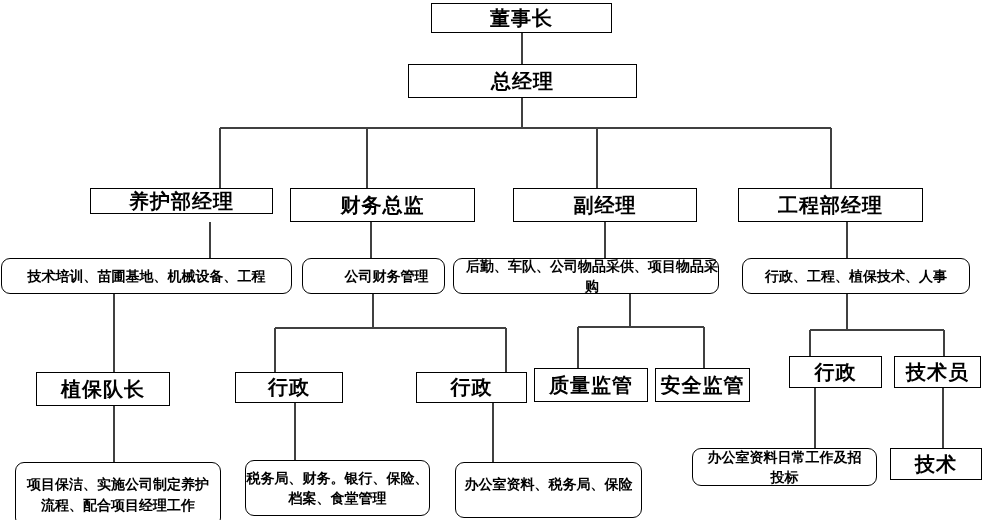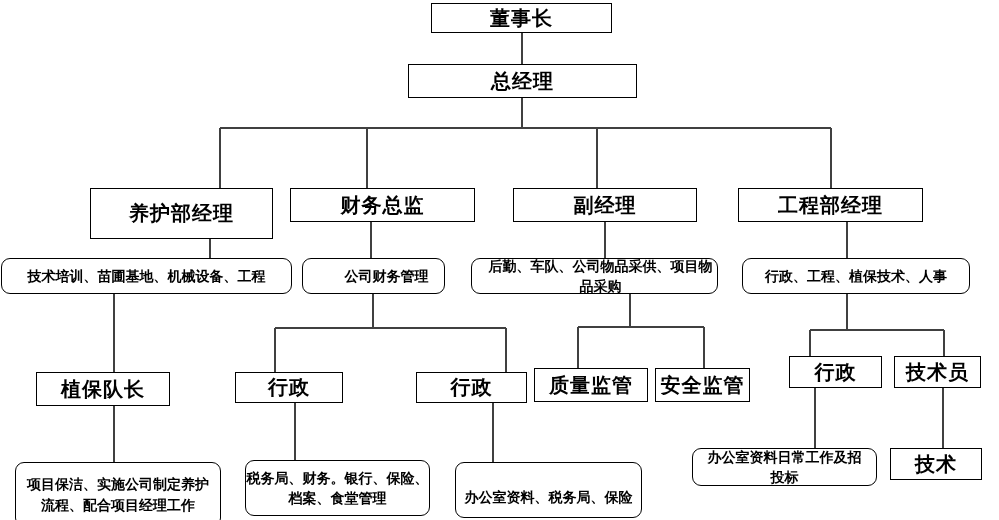--- a/index.html
+++ b/index.html
@@ -42,21 +42,21 @@
     letter-spacing: 1px;
     line-height: 1.45;
   }
   .node.small {
     font-size: 14px;
     letter-spacing: 0;
     border-radius: 9px;
   }
   .node.vtop {
     align-items: flex-start;
-    padding-top: 24px;
+    padding-top: 11px;
   }
   .node span {
     white-space: pre-line;
     display: block;
   }
 </style>
 </head>
 <body>
 
 <div class="stage">
@@ -91,39 +91,39 @@
       <line x1="815" y1="388" x2="815" y2="448"></line>
       <line x1="943" y1="388" x2="943" y2="448"></line>
     </svg>
 
 <div class="node" style="left: 431px; top: 3px; width: 181px; height: 30px;">
       <span>董事长</span>
     </div>
     <div class="node" style="left: 408px; top: 64px; width: 229px; height: 34px;">
       <span>总经理</span>
     </div>
-    <div class="node" style="left: 90px; top: 188px; width: 183px; height: 51px;">
+    <div class="node" style="left: 90px; top: 188px; width: 183px; height: 26px;">
       <span>养护部经理</span>
     </div>
     <div class="node" style="left: 290px; top: 188px; width: 185px; height: 34px;">
       <span>财务总监</span>
     </div>
     <div class="node" style="left: 513px; top: 188px; width: 184px; height: 34px;">
       <span>副经理</span>
     </div>
     <div class="node" style="left: 738px; top: 188px; width: 185px; height: 34px;">
       <span>工程部经理</span>
     </div>
     <div class="node small" style="left: 1px; top: 258px; width: 291px; height: 36px;">
       <span>技术培训、苗圃基地、机械设备、工程</span>
     </div>
     <div class="node small" style="left: 302px; top: 258px; width: 143px; height: 36px; padding-left: 26px;">
       <span>公司财务管理</span>
     </div>
-    <div class="node small" style="left: 471px; top: 258px; width: 247px; height: 36px; padding-left: 12px;">
+    <div class="node small" style="left: 453px; top: 258px; width: 266px; height: 36px; padding-left: 12px;">
       <span>后勤、车队、公司物品采供、项目物品采购</span>
     </div>
     <div class="node small" style="left: 742px; top: 258px; width: 228px; height: 36px;">
       <span>行政、工程、植保技术、人事</span>
     </div>
     <div class="node" style="left: 36px; top: 372px; width: 134px; height: 34px;">
       <span>植保队长</span>
     </div>
     <div class="node" style="left: 235px; top: 372px; width: 108px; height: 31px;">
       <span>行政</span>

